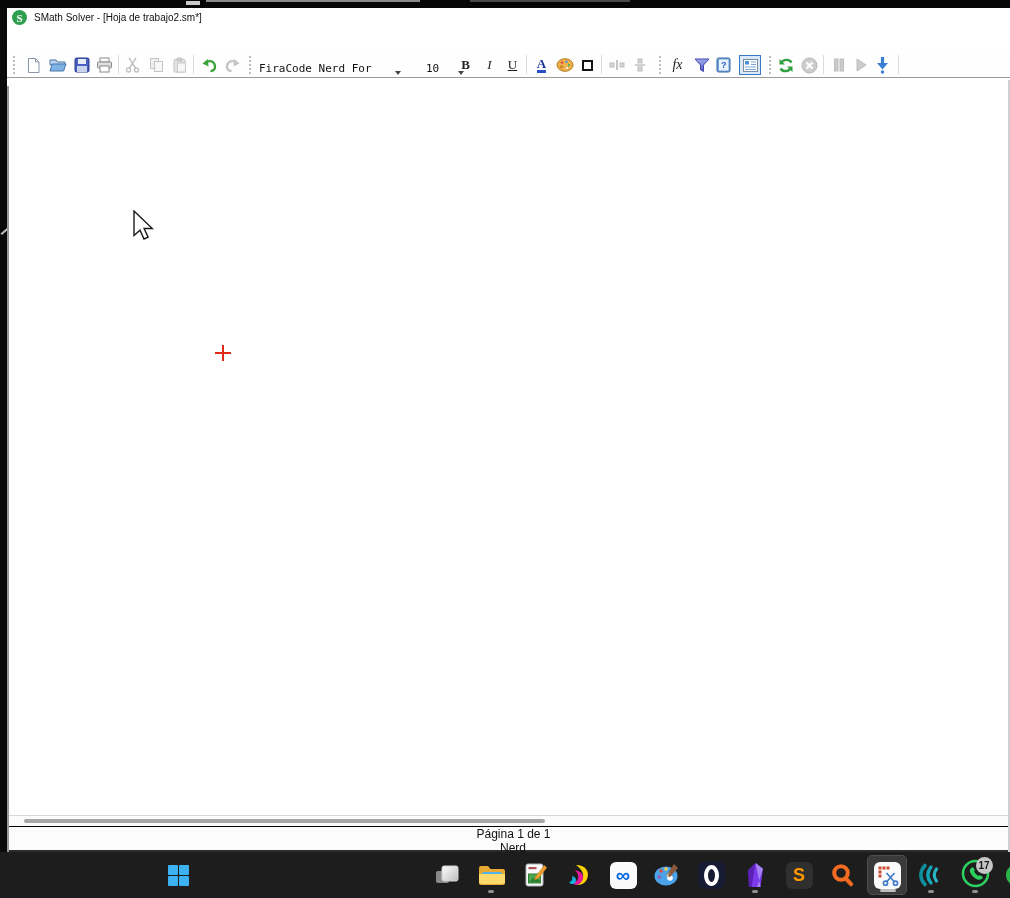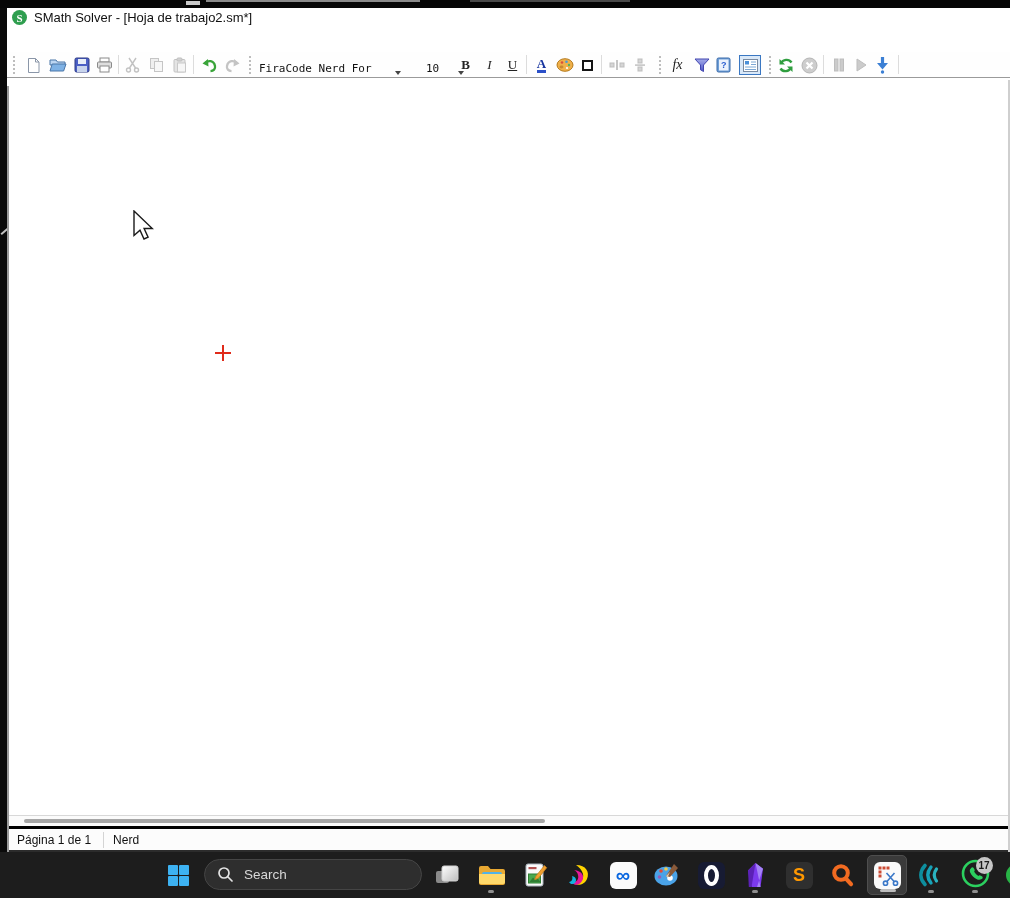--- a/index.html
+++ b/index.html
@@ -15,21 +15,21 @@
 
   
   .left-strip { position:absolute; left:0; top:8px; width:7px; height:844px; background:#0a0a0a; }
   .left-strip .diag { position:absolute; left:0px; top:222px; width:10px; height:2px; background:#c2c2c2; transform:rotate(-40deg); }
   .win-left-border { position:absolute; left:7px; top:86px; width:2px; height:766px; background:#9a9a9a; }
   .win-right-border { position:absolute; left:1008px; top:80px; width:2px; height:772px; background:#cfcfcf; }
 
   
   .titlebar { position:absolute; left:7px; top:8px; width:1003px; height:19px; background:#ffffff; display:flex; align-items:center; }
   .titlebar .logo { margin-left:5px; width:15px; height:15px; border-radius:50%; background:#2f9e4f; color:#fff; font-size:11px; font-weight:bold; display:flex; align-items:center; justify-content:center; font-family:"Liberation Serif", serif; }
-  .titlebar .title-text { margin-left:7px; font-size:13px; color:#101010; }
+  .titlebar .title-text { margin-left:7px; font-size:10px; color:#101010; }
 
   
   .menubar { position:absolute; left:7px; top:27px; width:1003px; height:25px; background:#fff; display:flex; align-items:center; }
   .menubar .doc-icon { margin-left:9px; }
   .menu-item { font-size:12px; color:#1a1a1a; padding:3px 10px; margin-left:1px; cursor:default; }
   .menu-item:first-of-type { margin-left:6px; }
 
   
   .toolbar { position:absolute; left:7px; top:52px; width:1003px; height:26px; background:#fefefe; border-bottom:1px solid #9a9a9a; }
   .toolbar > * { position:absolute; top:3px; }
@@ -49,21 +49,21 @@
   .red-cross { position:absolute; left:206px; top:267px; width:16px; height:16px; }
   .red-cross .h { position:absolute; left:0; top:7px; width:16px; height:2px; background:#e02b1a; }
   .red-cross .v { position:absolute; left:7px; top:0; width:2px; height:16px; background:#e02b1a; }
   .mouse-cursor { position:absolute; left:124px; top:132px; }
 
   
   .hscroll { position:absolute; left:9px; top:815px; width:999px; height:11px; background:#fbfbfb; border-top:1px solid #d8d8d8; }
   .hscroll .thumb { position:absolute; left:15px; top:3px; width:521px; height:4px; background:#a6a6a6; border-radius:2px; }
 
   
-  .statusbar { position:absolute; left:7px; top:826px; width:1003px; height:26px; background:#fcfcfc; border-top:3px solid #000000; border-bottom:2px solid #2c2c2c; display:flex; align-items:center; }
+  .statusbar { position:absolute; left:7px; top:826px; width:1003px; height:26px; background:#fcfcfc; border-top:1px solid #000000; border-bottom:2px solid #2c2c2c; display:flex; align-items:center;flex-direction:column; }
   .statusbar .page-info { font-size:12px; color:#111; margin-left:10px; }
   .statusbar .sb-sep { width:1px; height:16px; background:#d4d4d4; margin-left:12px; }
   .statusbar .status-text { font-size:12px; color:#111; margin-left:9px; }
 
   
   .taskbar { position:absolute; left:0; top:852px; width:1010px; height:46px; background:#1d1d1d; }
   .tb-item { position:absolute; top:3px; width:40px; height:40px; border-radius:5px; display:flex; align-items:center; justify-content:center; }
   .tb-item.active { background:#3a3a3a; border:1px solid #4e4e4e; }
   .run-dot { position:absolute; bottom:2px; left:17px; width:6px; height:3px; border-radius:2px; background:#8f8f8f; }
   .run-dot.wide { left:12px; width:16px; background:#bdbdbd; }
@@ -327,27 +327,20 @@
       <svg width="23" height="23" viewBox="0 0 23 23">
           <g fill="#3db2f2">
             <rect x="1" y="1" width="10" height="10" rx="1"></rect>
             <rect x="12" y="1" width="10" height="10" rx="1"></rect>
             <rect x="1" y="12" width="10" height="10" rx="1"></rect>
             <rect x="12" y="12" width="10" height="10" rx="1"></rect>
           </g>
         </svg>
     </div>
 
-    <div class="search-pill">
-      <svg width="17" height="17" viewBox="0 0 17 17" style="margin-left:12px">
-          <circle cx="7" cy="7" r="5" fill="none" stroke="#e4e4e4" stroke-width="1.7"></circle>
-          <path d="M11 11l4 4" stroke="#e4e4e4" stroke-width="1.7" stroke-linecap="round"></path>
-        </svg>
-      <span class="search-label">Search</span>
-    </div>
 
     <div class="tb-item" style="left:427px">
       <svg width="27" height="27" viewBox="0 0 27 27">
           <defs>
             <linearGradient id="tv" x1="0" y1="0" x2="1" y2="1">
               <stop offset="0" stop-color="#ffffff"></stop>
               <stop offset="1" stop-color="#bdbdbd"></stop>
             </linearGradient>
           </defs>
           <rect x="2" y="9" width="13" height="12" rx="2" fill="#8a8a8a"></rect>

